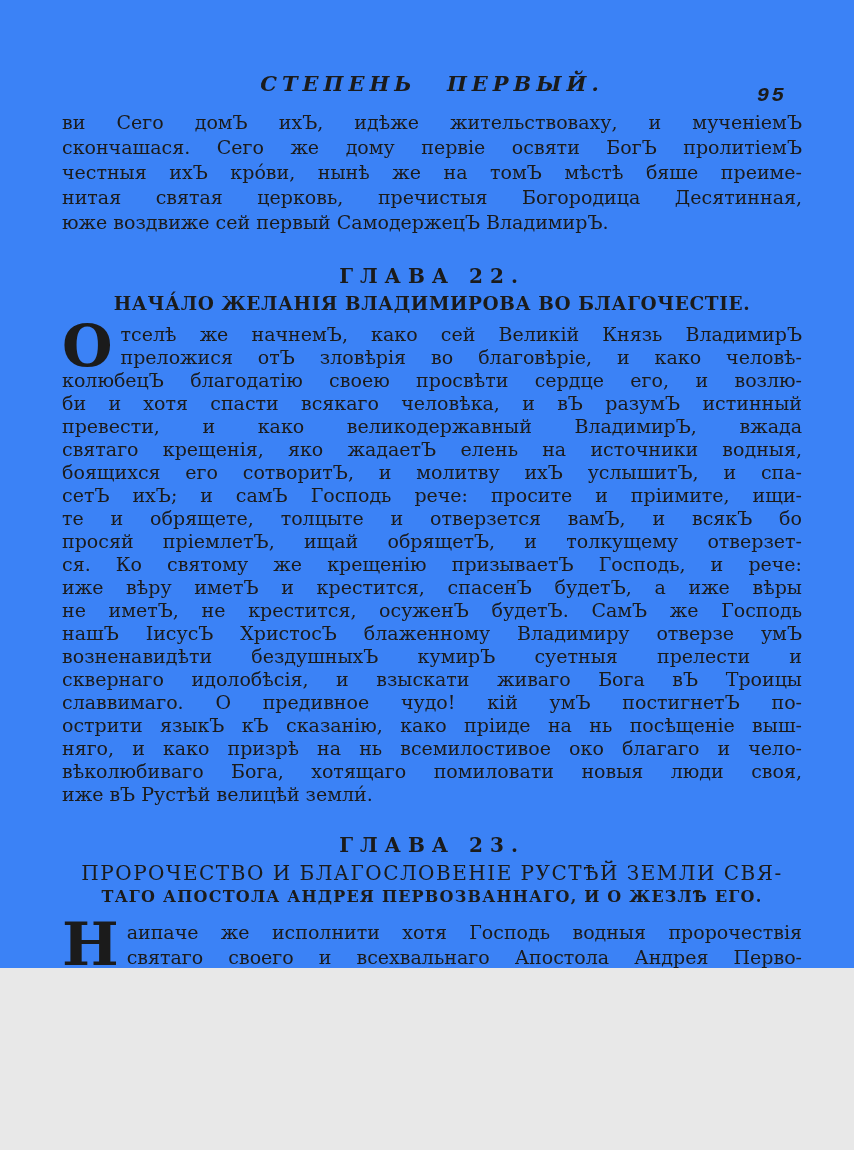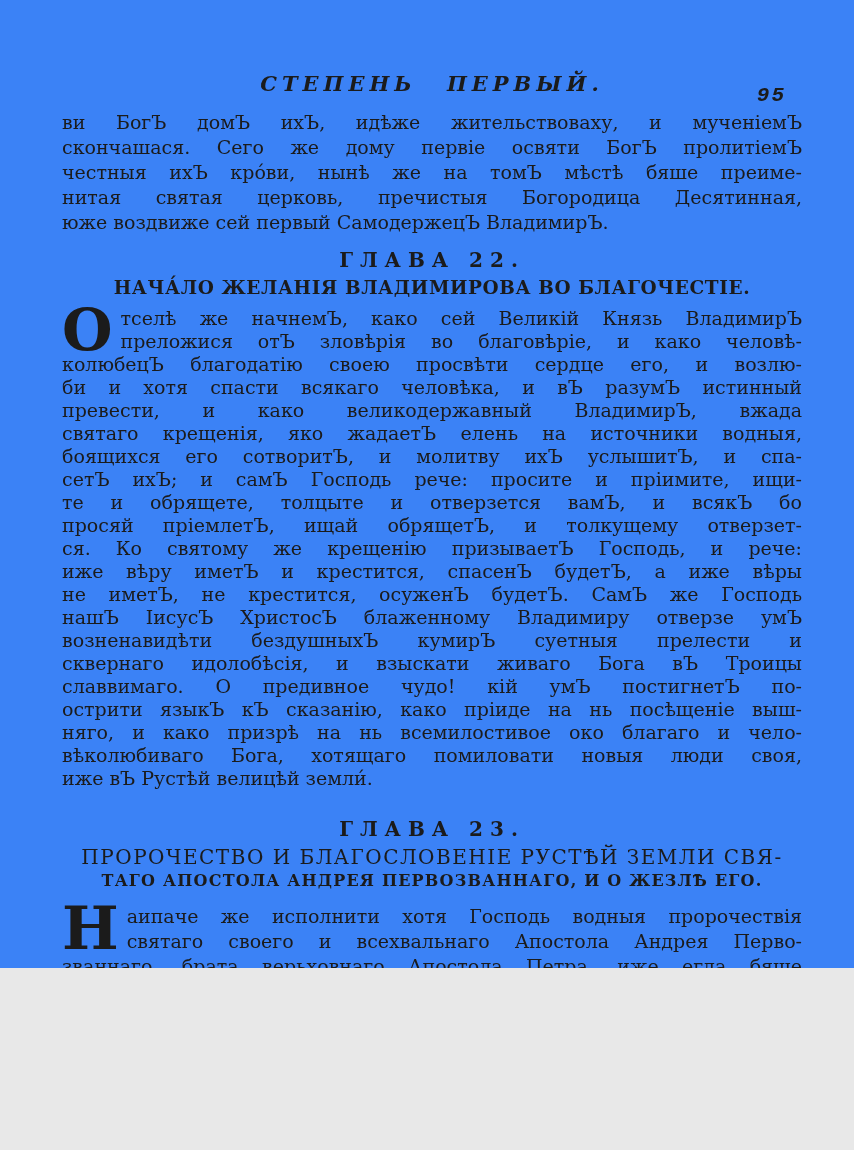--- a/index.html
+++ b/index.html
@@ -23,21 +23,21 @@
   .line {
     font-size:19px; text-align:justify; text-align-last:justify;
   }
   .lastline { text-align-last:left; }
 
   .para1 { margin-top:3px; }
   .para1 .line { line-height:25px; }
 
   .glava {
     text-align:center; font-weight:bold; font-size:20px;
-    letter-spacing:7px; line-height:27px; margin-top:12px;
+    letter-spacing:7px; line-height:27px; margin-top:28px;
   }
   .chtitle {
     text-align:center; font-weight:bold; font-size:18.5px;
     letter-spacing:0.6px; line-height:24px; margin-top:2px;
   }
 
   .para2 { margin-top:7px; }
   .para2 .line { line-height:23px; }
 
   .dropcap {
@@ -66,21 +66,21 @@
 
 <div class="page">
   <div class="textblock">
 
     <div class="running-head">
       <span class="head-title">СТЕПЕНЬ ПЕРВЫЙ.</span>
       <span class="page-num">95</span>
     </div>
 
     <div class="para para1">
-      <div class="line">ви БогЪ домЪ ихЪ, идѣже жительствоваху, и мученіемЪ</div>
+      <div class="line">ви Сего домЪ ихЪ, идѣже жительствоваху, и мученіемЪ</div>
       <div class="line">скончашася. Сего же дому первіе освяти БогЪ пролитіемЪ</div>
       <div class="line">честныя ихЪ кро́ви, нынѣ же на томЪ мѣстѣ бяше преиме-</div>
       <div class="line">нитая святая церковь, пречистыя Богородица Десятинная,</div>
       <div class="line lastline">юже воздвиже сей первый СамодержецЪ ВладимирЪ.</div>
     </div>
 
     <div class="glava">ГЛАВА 22.</div>
     <div class="chtitle">НАЧА́ЛО ЖЕЛАНІЯ ВЛАДИМИРОВА ВО БЛАГОЧЕСТІЕ.</div>
 
     <div class="para para2">

